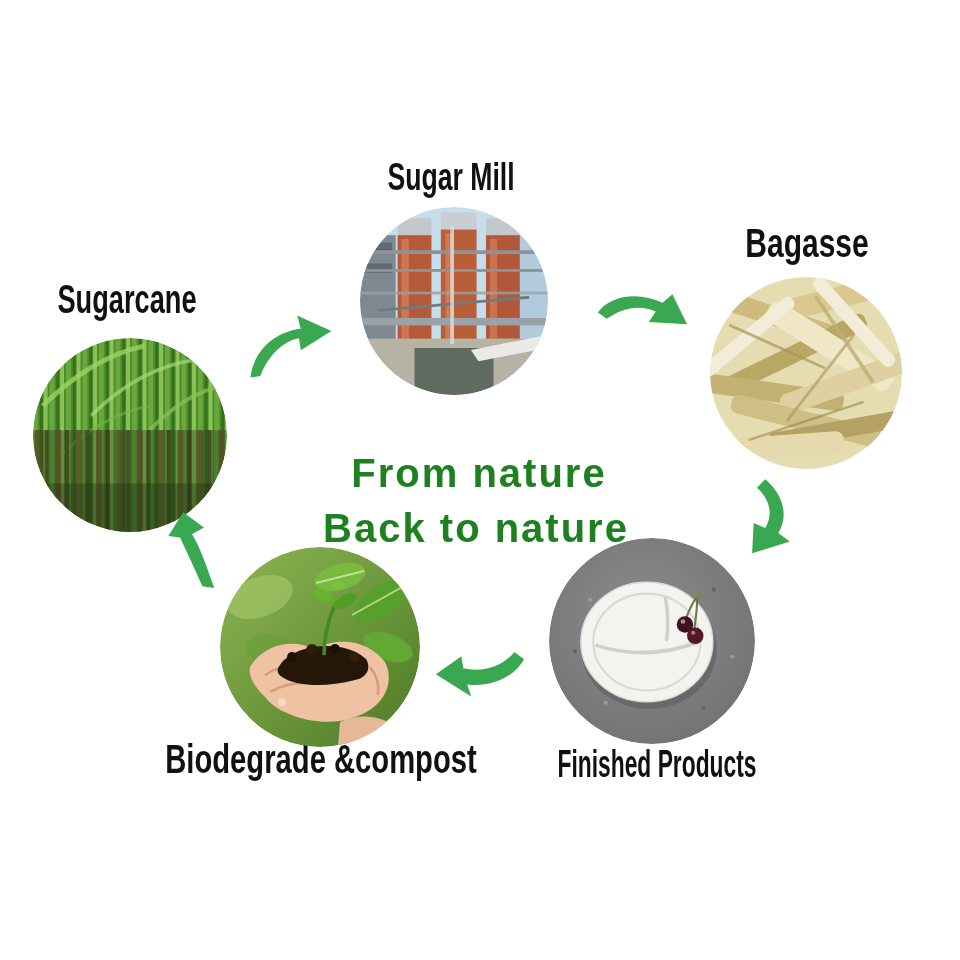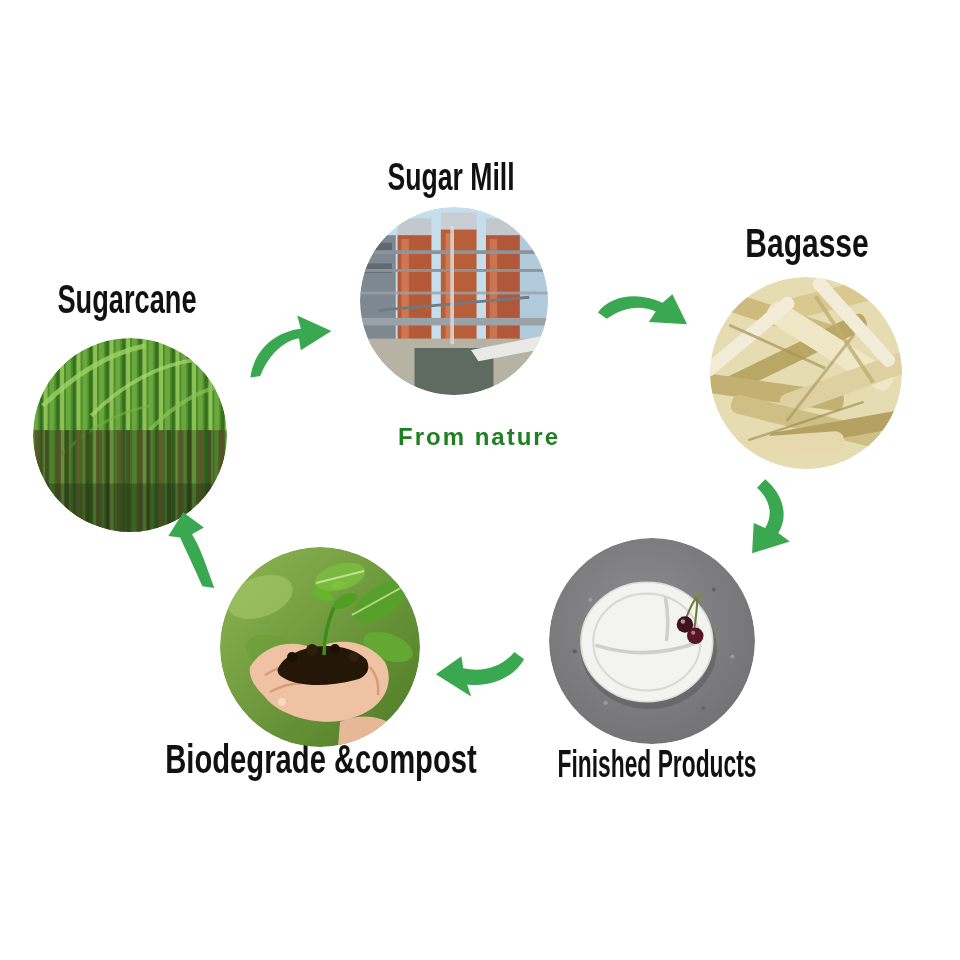--- a/index.html
+++ b/index.html
@@ -19,22 +19,22 @@
   .label{
     position:absolute;white-space:nowrap;color:var(--label-color,#111);
     font-weight:bold;line-height:1;
   }
   .lbl-sugarcane{left:127px;top:279px;font-size:40px;transform:translateX(-50%) scaleX(.68);}
   .lbl-mill{left:451px;top:158px;font-size:38px;transform:translateX(-50%) scaleX(.70);}
   .lbl-bagasse{left:807px;top:223px;font-size:40px;transform:translateX(-50%) scaleX(.75);}
   .lbl-biodegrade{left:321px;top:739px;font-size:40px;transform:translateX(-50%) scaleX(.73);}
   .lbl-finished{left:657px;top:745px;font-size:38px;transform:translateX(-50%) scaleX(.60);}
   .center-line{
-    position:absolute;white-space:nowrap;font-weight:bold;font-size:24px;
-    letter-spacing:2px;color:var(--center-color,#1e8020);transform:translateX(-50%);
+    position:absolute;white-space:nowrap;font-weight:bold;font-size:40px;
+    letter-spacing:2px;color:var(--center-color,#1e8020);transform:translateX(-50%);margin-top:28px;
   }
   .ct-1{left:479px;top:423px;}
   .ct-2{left:476px;top:478px;}
   
   .arrow{position:absolute;overflow:visible;}
   .arrow path{fill:var(--arrow-color,#3aa850);}
   .a1{left:245px;top:308px;width:90px;height:74px;}
   .a2{left:594px;top:289px;width:98px;height:64px;}
   .a3{left:716px;top:476px;width:82px;height:84px;}
   .a4{left:430px;top:640px;width:98px;height:52px;}
@@ -45,20 +45,21 @@
 
 <div class="stage">
 
   <div class="label lbl-sugarcane">Sugarcane</div>
   <div class="label lbl-mill">Sugar Mill</div>
   <div class="label lbl-bagasse">Bagasse</div>
   <div class="label lbl-finished">Finished Products</div>
   <div class="label lbl-biodegrade">Biodegrade &amp;compost</div>
 
   <div class="center-line ct-1">From nature</div>
+  <div class="center-line ct-2">Back to nature</div>
 
   <div class="node-photo c-sugarcane">
     <svg viewBox="0 0 200 200">
       <defs>
         <clipPath id="clipA">
             <circle cx="100" cy="100" r="100"></circle>
           </clipPath>
         <pattern id="cane" width="17" height="200" patternUnits="userSpaceOnUse">
           <rect width="17" height="200" fill="#4e8c2c"></rect>
           <rect x="0" width="5" height="200" fill="#68a83c"></rect>

